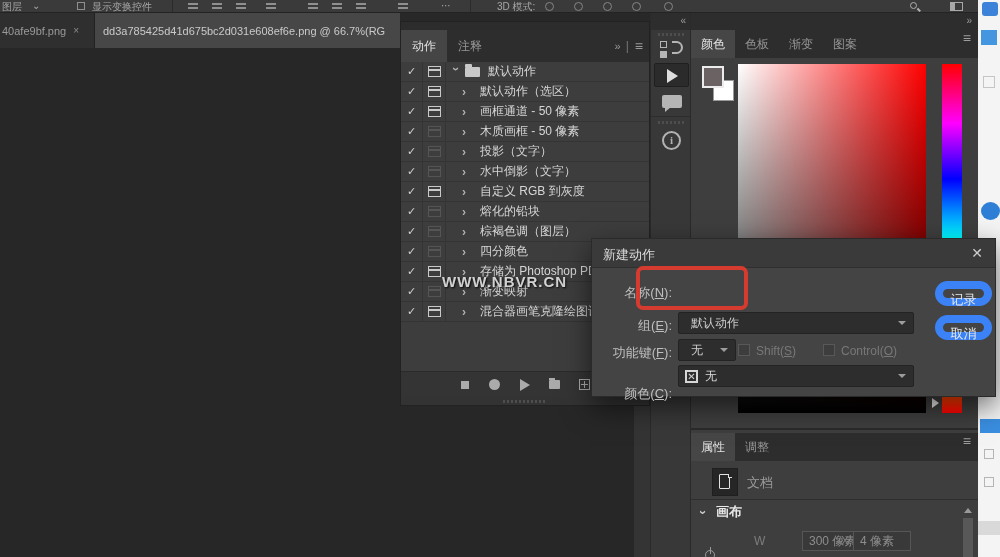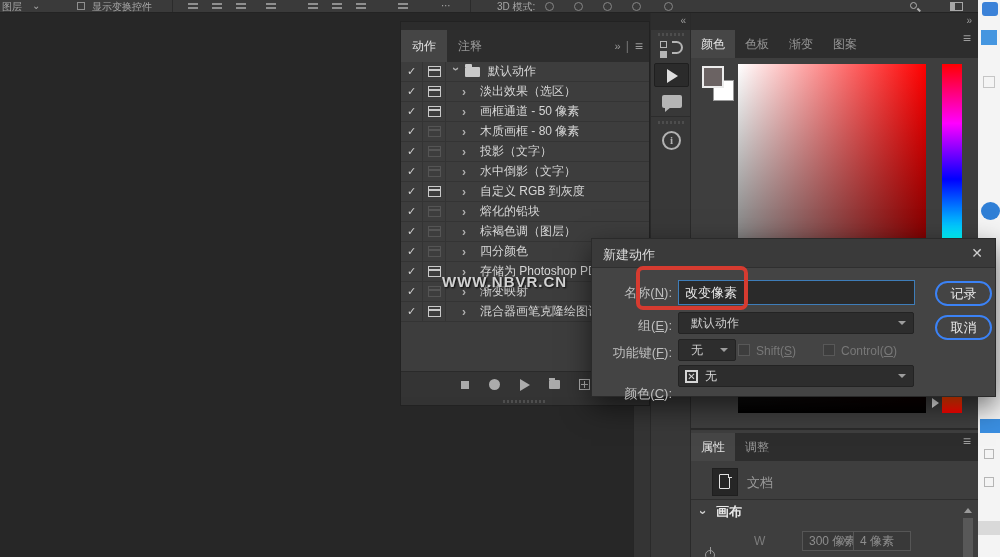--- a/index.html
+++ b/index.html
@@ -130,21 +130,21 @@
          color:rgba(230,230,230,0.9); text-shadow:1px 1px 2px rgba(0,0,0,0.85); }
 
   
   .dialog { position:absolute; left:591px; top:238px; width:405px; height:159px; background:#444444; border:1px solid #2a2a2a; box-shadow:0 10px 26px rgba(0,0,0,0.55); z-index:10; }
   .dlg-title { position:absolute; left:0; top:0; width:100%; height:29px; background:#3a3a3a; border-bottom:1px solid #2f2f2f; }
   .dlg-title .t { position:absolute; left:11px; top:7px; font-size:13px; color:#dcdcdc; }
   .dlg-close { position:absolute; right:12px; top:6px; font-size:14px; color:#cfcfcf; }
   .dlg-label { position:absolute; width:80px; text-align:right; font-size:13px; color:#bfbfbf; white-space:nowrap; }
   .dlg-label .key { text-decoration:underline; }
   .name-input { position:absolute; left:86px; top:41px; width:237px; height:25px; background:#2a2a2a; border:1px solid #3e7db9; color:#e9e9e9; font-size:13px; padding:0 6px; font-family:inherit; outline:none; }
-  .pill-btn { position:absolute; left:343px; width:57px; height:25px; border:2px solid #3b82f6; border-radius:13px; background:transparent; color:#e8e8e8; font-size:13px; text-align:center; line-height:21px; }
+  .pill-btn { position:absolute; left:343px; width:57px; height:25px; border:8px solid #3b82f6; border-radius:13px; background:transparent; color:#e8e8e8; font-size:13px; text-align:center; line-height:21px; }
   .dd { position:absolute; background:#2d2d2d; border:1px solid #232323; border-radius:2px; color:#cfcfcf; font-size:12px; display:flex; align-items:center; }
   .dd .dd-arrow { position:absolute; right:7px; top:50%; margin-top:-2px; width:0; height:0; border-top:4px solid #9d9d9d; border-left:4px solid transparent; border-right:4px solid transparent; }
   .dd .val { margin-left:12px; white-space:nowrap; }
   .dd.small .val { margin-left:12px; }
   .cb { position:absolute; width:12px; height:12px; background:#3d3d3d; border:1px solid #585858; }
   .cb-label { position:absolute; font-size:12px; color:#787878; white-space:nowrap; }
   .cb-label .key { text-decoration:underline; }
   .xbox { margin-left:6px; width:13px; height:13px; border:2px solid #d6d6d6; color:#d6d6d6; font-size:10px; font-weight:bold; line-height:10px; text-align:center; flex:0 0 auto; }
   .red-annot { position:absolute; left:636px; top:266px; width:112px; height:44px; border:4px solid #d63b30; border-radius:7px; z-index:11; }
 </style>
@@ -176,20 +176,29 @@
     <span class="ob-circ" style="left:632px;"></span>
     <span class="ob-circ" style="left:664px;"></span>
     <span class="ob-search" style="left:910px;">
         <i></i>
       </span>
     <span class="ob-panelico" style="left:950px;">
         <i></i>
       </span>
   </div>
 
+  <div class="tab-bar">
+    <div class="doc-tab inactive">
+      <span class="tab-title">40afe9bf.png</span>
+      <span class="tab-close">×</span>
+    </div>
+    <div class="doc-tab active">
+      <span class="tab-title">dd3a785425d41d675bc2d031e608ef6e.png @ 66.7%(RG</span>
+    </div>
+  </div>
 
   <div class="canvas"></div>
   <div class="canvas-scroll"></div>
 
   <div class="icon-dock">
     <div class="dock-head">
       <span class="dbl">«</span>
     </div>
     <i class="grip" style="top:20px;"></i>
     <div class="hist-ico">
@@ -294,21 +303,21 @@
       <div class="row">
         <span class="cell check">
             <i class="chk">✓</i>
           </span>
         <span class="cell dlg">
             <i class="dlgicon on">
               <b></b>
             </i>
           </span>
         <span class="chev">›</span>
-        <span class="lbl">淡出效果（选区）</span>
+        <span class="lbl">默认动作（选区）</span>
       </div>
       <div class="row">
         <span class="cell check">
             <i class="chk">✓</i>
           </span>
         <span class="cell dlg">
             <i class="dlgicon on">
               <b></b>
             </i>
           </span>
@@ -318,21 +327,21 @@
       <div class="row">
         <span class="cell check">
             <i class="chk">✓</i>
           </span>
         <span class="cell dlg">
             <i class="dlgicon off">
               <b></b>
             </i>
           </span>
         <span class="chev">›</span>
-        <span class="lbl">木质画框 - 80 像素</span>
+        <span class="lbl">木质画框 - 50 像素</span>
       </div>
       <div class="row">
         <span class="cell check">
             <i class="chk">✓</i>
           </span>
         <span class="cell dlg">
             <i class="dlgicon off">
               <b></b>
             </i>
           </span>
@@ -466,21 +475,20 @@
 
   <div class="wm2">WWW.NBVR.CN</div>
 
   <div class="dialog">
     <div class="dlg-title">
       <span class="t">新建动作</span>
       <span class="dlg-close">✕</span>
     </div>
 
     <span class="dlg-label" style="top:45px;left:0;"><span>名称(</span><span class="key">N</span><span>):</span></span>
-    <input class="name-input" type="text" value="改变像素" style="">
     <div class="pill-btn" style="top:42px;">记录</div>
 
     <span class="dlg-label" style="top:78px;left:0;"><span>组(</span><span class="key">E</span><span>):</span></span>
     <div class="dd" style="left:86px;top:73px;width:236px;height:22px;">
       <span class="val">默认动作</span>
       <span class="dd-arrow"></span>
     </div>
     <div class="pill-btn" style="top:76px;">取消</div>
 
     <span class="dlg-label" style="top:105px;left:0;"><span>功能键(</span><span class="key">F</span><span>):</span></span>

